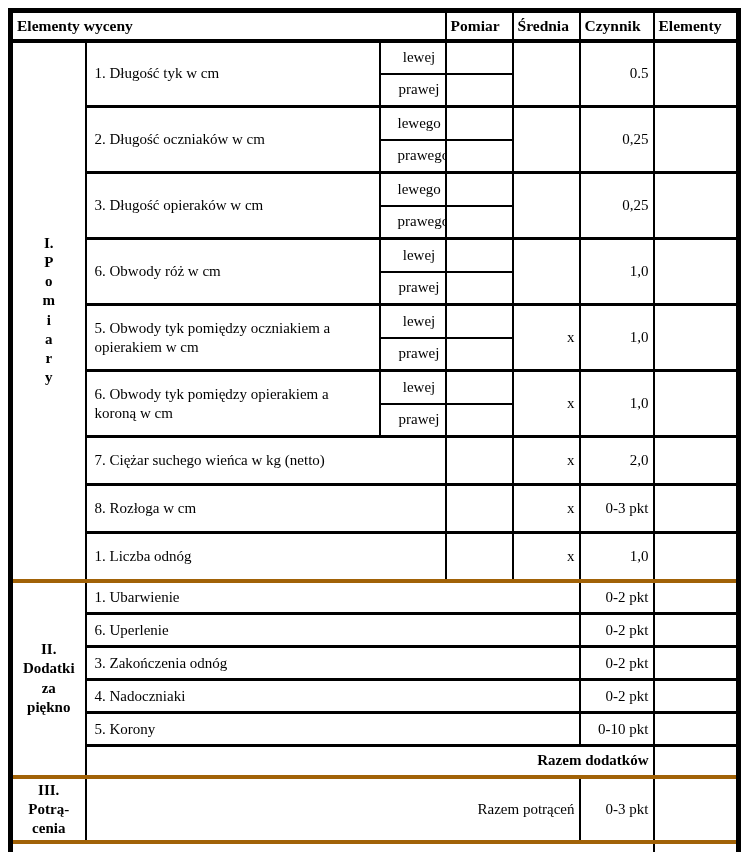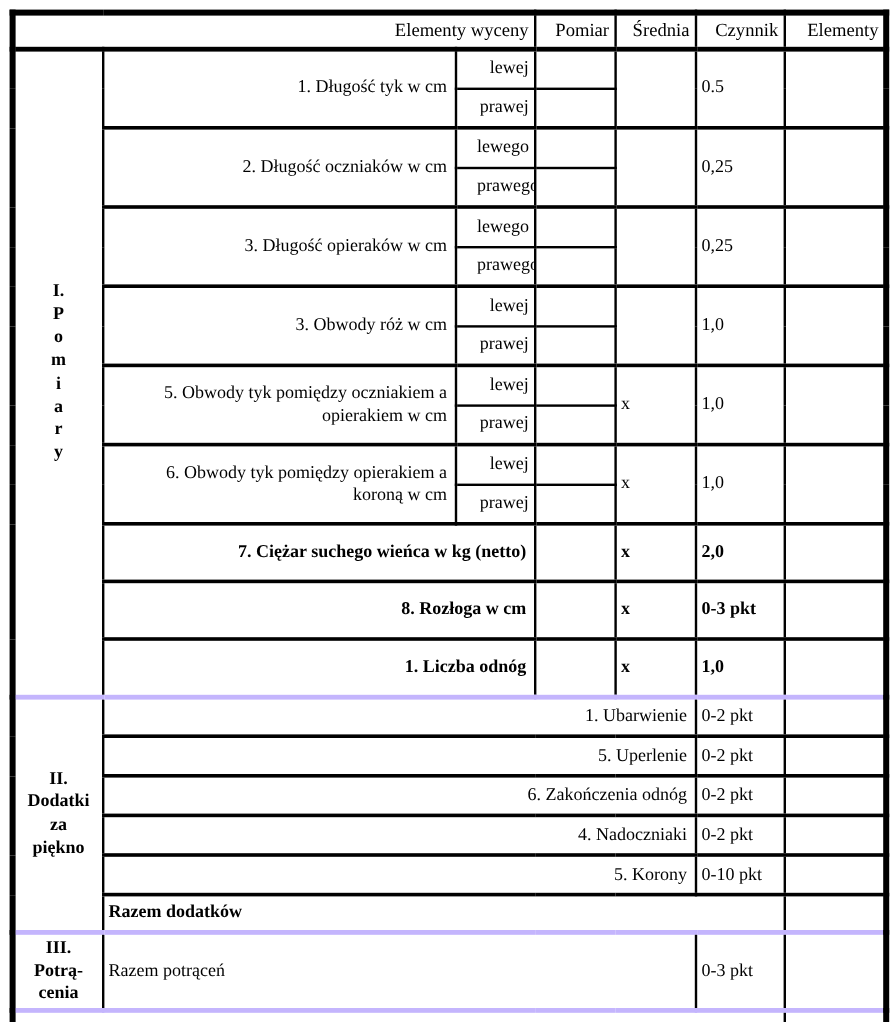--- a/index.html
+++ b/index.html
@@ -20,36 +20,36 @@
     font-size: 15px;
     color: #000000;
   }
   td {
     border: 2px solid #000000;
     padding: 1px 4px;
     vertical-align: middle;
     overflow: hidden;
   }
   tr.header-row td {
-    font-weight: normal;
-    text-align: right;
+    font-weight: bold;
+    text-align: left;
     border-bottom: 4px solid #000000;
     font-size: 15.5px;
   }
   tr.group-start td { border-top: 3px solid #000000; }
-  tr.section-start td { border-top: 4px solid #c4b5fd; }
-  .c { text-align: left; }
+  tr.section-start td { border-top: 4px solid #a16207; }
+  .c { text-align: right; }
   .bold { font-weight: bold; }
-  .desc { text-align: right; padding-left: 8px; padding-right: 6px; line-height: 1.25; }
-  .sub  { text-align: right; padding-left: 17px; }
+  .desc { text-align: left; padding-left: 8px; padding-right: 6px; line-height: 1.25; }
+  .sub  { text-align: center; padding-left: 17px; }
   .section { font-weight: bold; line-height: 1.28; padding: 2px; }
   .section div { text-align: center; }
   tr.h-head   { height: 30px; }
   tr.h-sub    { height: 33px; }
-  tr.h-single { height: 48px; font-weight: bold; }
+  tr.h-single { height: 48px; }
   tr.h-beauty { height: 33px; }
   tr.h-razem  { height: 31px; }
   tr.h-iii    { height: 62px; }
   tr.h-final  { height: 36px; }
 </style>
 </head>
 <body>
 
 <div class="page">
 <table class="sheet">
@@ -115,21 +115,21 @@
     <td rowspan="2" class="c"></td>
     <td rowspan="2" class="c">0,25</td>
     <td rowspan="2"></td>
   </tr>
   <tr class="h-sub">
     <td class="sub">prawego</td>
     <td></td>
   </tr>
 
   <tr class="group-start h-sub">
-    <td rowspan="2" class="desc">3. Obwody róż w cm</td>
+    <td rowspan="2" class="desc">6. Obwody róż w cm</td>
     <td class="sub">lewej</td>
     <td></td>
     <td rowspan="2" class="c"></td>
     <td rowspan="2" class="c">1,0</td>
     <td rowspan="2"></td>
   </tr>
   <tr class="h-sub">
     <td class="sub">prawej</td>
     <td></td>
   </tr>
@@ -187,26 +187,26 @@
       <div>II.</div>
       <div>Dodatki</div>
       <div>za</div>
       <div>piękno</div>
     </td>
     <td colspan="4" class="desc">1. Ubarwienie</td>
     <td class="c">0-2 pkt</td>
     <td></td>
   </tr>
   <tr class="group-start h-beauty">
-    <td colspan="4" class="desc">5. Uperlenie</td>
-    <td class="c">0-2 pkt</td>
-    <td></td>
-  </tr>
-  <tr class="group-start h-beauty">
-    <td colspan="4" class="desc">6. Zakończenia odnóg</td>
+    <td colspan="4" class="desc">6. Uperlenie</td>
+    <td class="c">0-2 pkt</td>
+    <td></td>
+  </tr>
+  <tr class="group-start h-beauty">
+    <td colspan="4" class="desc">3. Zakończenia odnóg</td>
     <td class="c">0-2 pkt</td>
     <td></td>
   </tr>
   <tr class="group-start h-beauty">
     <td colspan="4" class="desc">4. Nadoczniaki</td>
     <td class="c">0-2 pkt</td>
     <td></td>
   </tr>
   <tr class="group-start h-beauty">
     <td colspan="4" class="desc">5. Korony</td>

